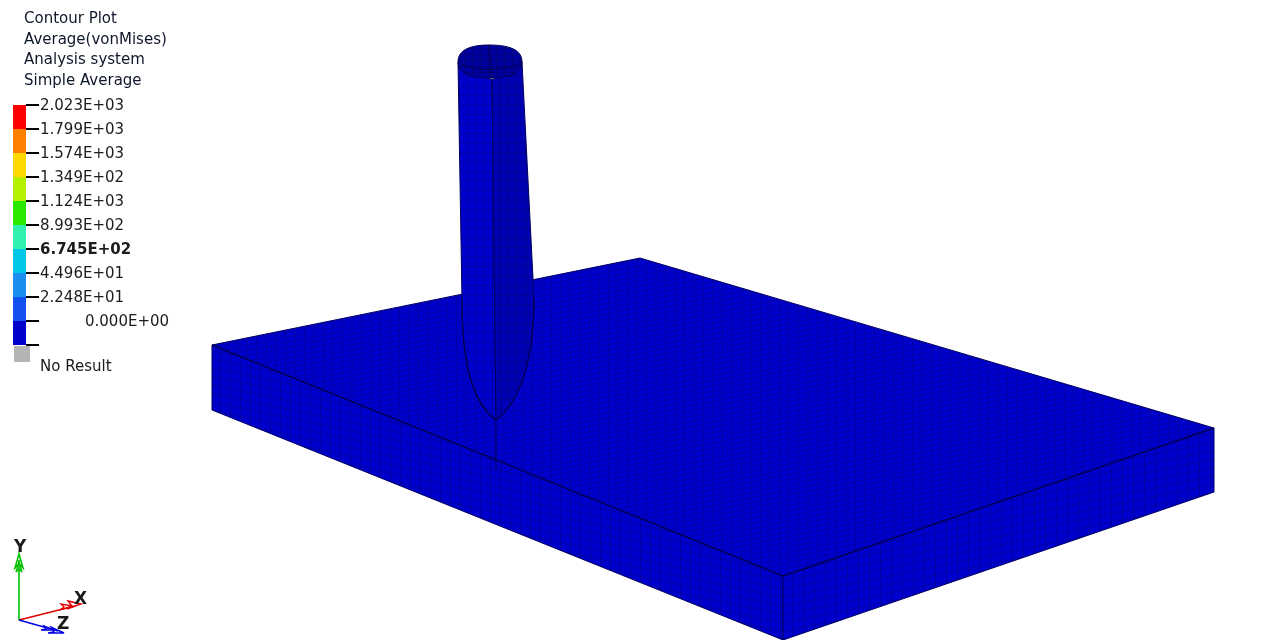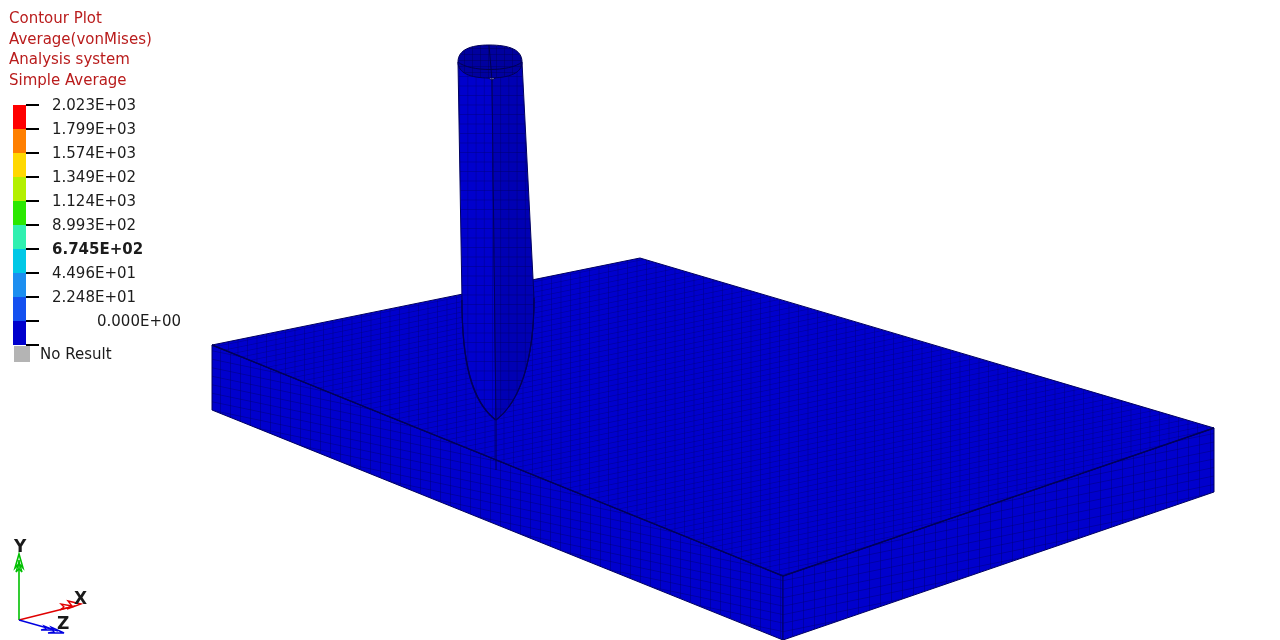--- a/index.html
+++ b/index.html
@@ -21,26 +21,26 @@
     position: absolute;
     left: 0;
     top: 0;
     width: 210px;
     height: 470px;
     z-index: 40;
   }
 
   .plot-header {
     position: absolute;
-    left: 9px;
+    left: 24px;
     top: 8px;
     font-size: 15px;
     line-height: 20.5px;
     white-space: nowrap;
-    color: #b91c1c;
+    color: #0f172a;
   }
   .plot-header div { height: 20.5px; }
 
   
   #color-scale {
     position: absolute;
     left: 13px;
     top: 105px;
     width: 13px;
     height: 240px;
@@ -53,21 +53,21 @@
   .scale-tick {
     position: absolute;
     left: 13px;
     top: -1px;
     width: 13px;
     height: 2px;
     background: #000000;
   }
   .scale-row-label {
     position: absolute;
-    left: 52px;
+    left: 40px;
     font-size: 15px;
     line-height: 15px;
     white-space: nowrap;
     color: #1c1c1c;
   }
 
   #no-result-row {
     position: absolute;
     left: 14px;
     top: 345px;
@@ -78,21 +78,21 @@
     position: absolute;
     left: 0;
     top: 1px;
     width: 16px;
     height: 16px;
     background: #b4b4b4;
   }
   #no-result-label {
     position: absolute;
     left: 26px;
-    top: 0px;
+    top: 12px;
     font-size: 15px;
     line-height: 18px;
     white-space: nowrap;
     text-align: right;
   }
 
   #extremes {
     position: absolute;
     left: 9px;
     top: 372px;

